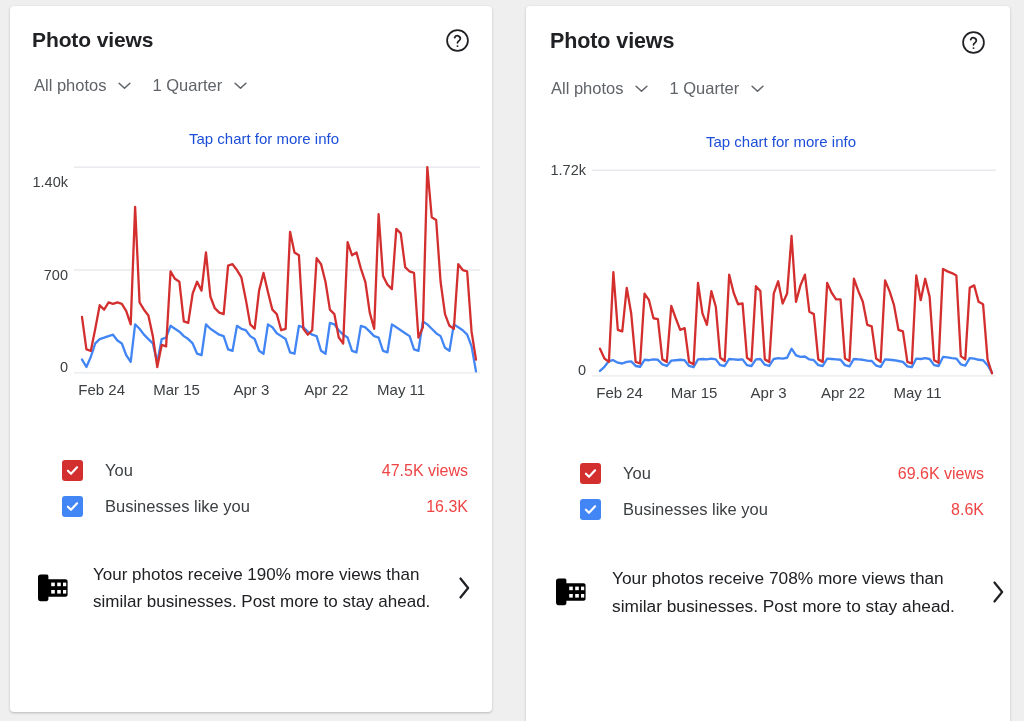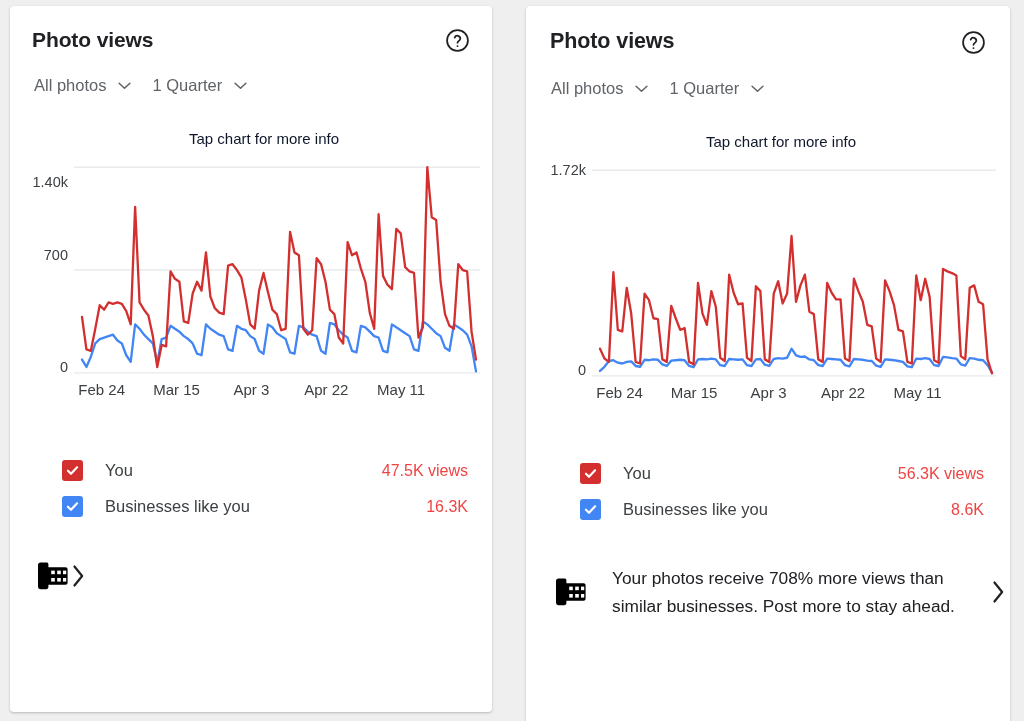--- a/index.html
+++ b/index.html
@@ -85,21 +85,21 @@
     height: 9px;
     flex: 0 0 auto;
     color: #5f6368;
   }
   .chev svg { display: block; width: 100%; height: 100%; }
 
   
   .chart-hint {
     text-align: center;
     font-size: 15px;
-    color: #0f172a;
+    color: #1d4ed8;
     margin-top: 36px;
     padding-left: 26px;
   }
 
   .chart-wrap {
     position: relative;
     margin-top: 12px;
     height: 250px;
   }
   .left  .chart-wrap { margin-left: 0;  margin-right: 4px; }
@@ -240,21 +240,21 @@
 
     <div class="chart-wrap" id="chartwrap0">
         <svg class="chart-svg" viewBox="0 0 478 214" preserveAspectRatio="none">
           <line x1="64" x2="470" y1="208" y2="208" stroke="#e8eaed" stroke-width="1.3"></line>
           <line x1="64" x2="470" y1="108" y2="108" stroke="#e8eaed" stroke-width="1.3"></line>
           <line x1="64" x2="470" y1="8" y2="8" stroke="#e8eaed" stroke-width="1.3"></line>
           <polyline points="72.00,195.14 76.43,202.29 80.85,192.29 85.28,179.43 89.71,175.14 94.13,173.71 98.56,172.29 102.99,170.86 107.42,176.57 111.84,179.43 116.27,190.86 120.70,197.29 125.12,160.86 129.55,165.14 133.98,170.86 138.40,175.14 142.83,179.43 147.26,198.00 151.69,175.14 156.11,173.71 160.54,162.29 164.97,165.14 169.39,168.00 173.82,172.29 178.25,175.14 182.67,179.43 187.10,189.43 191.53,190.86 195.96,160.86 200.38,165.14 204.81,168.00 209.24,170.86 213.66,172.29 218.09,185.14 222.52,186.57 226.94,162.29 231.37,165.14 235.80,166.57 240.22,172.29 244.65,175.14 249.08,186.57 253.51,189.43 257.93,160.86 262.36,163.71 266.79,169.43 271.21,172.29 275.64,175.14 280.07,188.00 284.49,189.43 288.92,162.29 293.35,163.71 297.78,168.00 302.20,170.86 306.63,172.29 311.06,186.57 315.48,189.43 319.91,159.43 324.34,160.86 328.76,166.57 333.19,170.86 337.62,173.71 342.04,186.57 346.47,188.00 350.90,162.29 355.33,163.71 359.75,168.00 364.18,172.29 368.61,173.71 373.03,186.57 377.46,188.00 381.89,160.86 386.31,163.71 390.74,166.57 395.17,169.43 399.60,172.29 404.02,185.14 408.45,186.57 412.88,158.00 417.30,160.86 421.73,165.14 426.16,169.43 430.58,172.29 435.01,183.71 439.44,186.57 443.87,160.86 448.29,163.71 452.72,166.57 457.15,170.86 461.57,182.29 466.00,206.57" fill="none" stroke="#4285f4" stroke-width="2.3" stroke-linejoin="round" stroke-linecap="round"></polyline>
           <polyline points="72.00,153.71 76.43,185.14 80.85,186.57 85.28,165.14 89.71,142.29 94.13,146.57 98.56,139.43 102.99,140.86 107.42,139.43 111.84,140.86 116.27,148.00 120.70,160.86 125.12,46.57 129.55,139.43 133.98,146.57 138.40,152.29 142.83,172.29 147.26,202.29 151.69,180.86 156.11,182.29 160.54,109.43 164.97,116.57 169.39,119.43 173.82,158.00 178.25,159.43 182.67,130.86 187.10,119.43 191.53,128.00 195.96,90.86 200.38,133.71 204.81,145.14 209.24,149.43 213.66,150.86 218.09,103.71 222.52,102.29 226.94,108.00 231.37,115.14 235.80,136.57 240.22,160.86 244.65,165.14 249.08,128.00 253.51,110.86 257.93,129.43 262.36,146.57 266.79,150.86 271.21,166.57 275.64,165.14 280.07,70.86 284.49,90.86 288.92,93.71 293.35,165.14 297.78,170.86 302.20,166.57 306.63,96.57 311.06,102.29 315.48,119.43 319.91,146.57 324.34,150.86 328.76,173.71 333.19,179.43 337.62,80.86 342.04,93.71 346.47,90.86 350.90,106.57 355.33,119.43 359.75,149.43 364.18,165.14 368.61,53.71 373.03,113.71 377.46,122.29 381.89,126.57 386.31,68.00 390.74,72.29 395.17,105.14 399.60,109.43 404.02,110.86 408.45,173.71 412.88,163.71 417.30,8.00 421.73,56.57 426.16,59.43 430.58,119.43 435.01,150.86 439.44,162.29 443.87,165.14 448.29,102.29 452.72,108.00 457.15,109.43 461.57,168.00 466.00,195.14" fill="none" stroke="#d32f2f" stroke-width="2.3" stroke-linejoin="round" stroke-linecap="round"></polyline>
         </svg>
         <div class="ytick" style="right: 420px; top: 208px;">0</div>
-        <div class="ytick" style="right: 420px; top: 96px; margin-left: 16px;">700</div>
+        <div class="ytick" style="right: 420px; top: 116px; margin-left: 16px;">700</div>
         <div class="ytick" style="right: 420px; top: 23px;">1.40k</div>
         <div class="xticks" style="top: 222px;">
           <span class="xtick" style="left: 91.7px;">Feb 24</span>
           <span class="xtick" style="left: 166.56px;">Mar 15</span>
           <span class="xtick" style="left: 241.42px;">Apr 3</span>
           <span class="xtick" style="left: 316.28px;">Apr 22</span>
           <span class="xtick" style="left: 391.14px;">May 11</span>
         </div>
       </div>
 
@@ -284,20 +284,21 @@
         <svg viewBox="0 0 34 30" fill="currentColor">
           <path d="M2 4.2 C2 2.6 3 1.6 4.6 1.6 L10.4 1.6 C11.6 1.6 12.4 2.2 12.4 3.6 L12.4 6.3 L29.4 6.3 C30.8 6.3 31.6 7.1 31.6 8.5 L31.6 21.6 C31.6 23 30.8 23.8 29.4 23.8 L12.4 23.8 L12.4 26 C12.4 27.4 11.6 28.2 10.2 28.2 L4.6 28.2 C3 28.2 2 27.2 2 25.6 Z"></path>
           <rect x="15.2" y="9.6" width="3.6" height="3.6" fill="#ffffff"></rect>
           <rect x="21.2" y="9.6" width="3.6" height="3.6" fill="#ffffff"></rect>
           <rect x="27.0" y="9.6" width="3.2" height="3.6" fill="#ffffff"></rect>
           <rect x="15.2" y="17.0" width="3.6" height="3.6" fill="#ffffff"></rect>
           <rect x="21.2" y="17.0" width="3.6" height="3.6" fill="#ffffff"></rect>
           <rect x="27.0" y="17.0" width="3.2" height="3.6" fill="#ffffff"></rect>
         </svg>
       </span>
+      <div class="insight-text">Your photos receive 190% more views than similar businesses. Post more to stay ahead.</div>
       <span class="insight-arrow">
         <svg viewBox="0 0 12 22" fill="none" stroke="currentColor" stroke-width="1.9" stroke-linecap="round" stroke-linejoin="round">
             <path d="M3 3 L9.5 11 L3 19"></path>
           </svg>
       </span>
     </div>
   </div>
 
   <div class="card right">
 
@@ -352,21 +353,21 @@
       </div>
 
     <div class="legend">
       <div class="legend-row">
         <span class="checkbox" id="cb1a" style="background: rgb(211, 47, 47);">
           <svg viewBox="0 0 18 18" fill="none" stroke="#ffffff" stroke-width="2.6" stroke-linecap="round" stroke-linejoin="round">
               <path d="M3.5 9.3 L7.2 13 L14.5 5.2"></path>
             </svg>
         </span>
         <span class="legend-name">You</span>
-        <span class="legend-val">56.3K views</span>
+        <span class="legend-val">69.6K views</span>
       </div>
       <div class="legend-row">
         <span class="checkbox" id="cb1b" style="background: rgb(66, 133, 244);">
           <svg viewBox="0 0 18 18" fill="none" stroke="#ffffff" stroke-width="2.6" stroke-linecap="round" stroke-linejoin="round">
               <path d="M3.5 9.3 L7.2 13 L14.5 5.2"></path>
             </svg>
         </span>
         <span class="legend-name">Businesses like you</span>
         <span class="legend-val">8.6K</span>
       </div>

